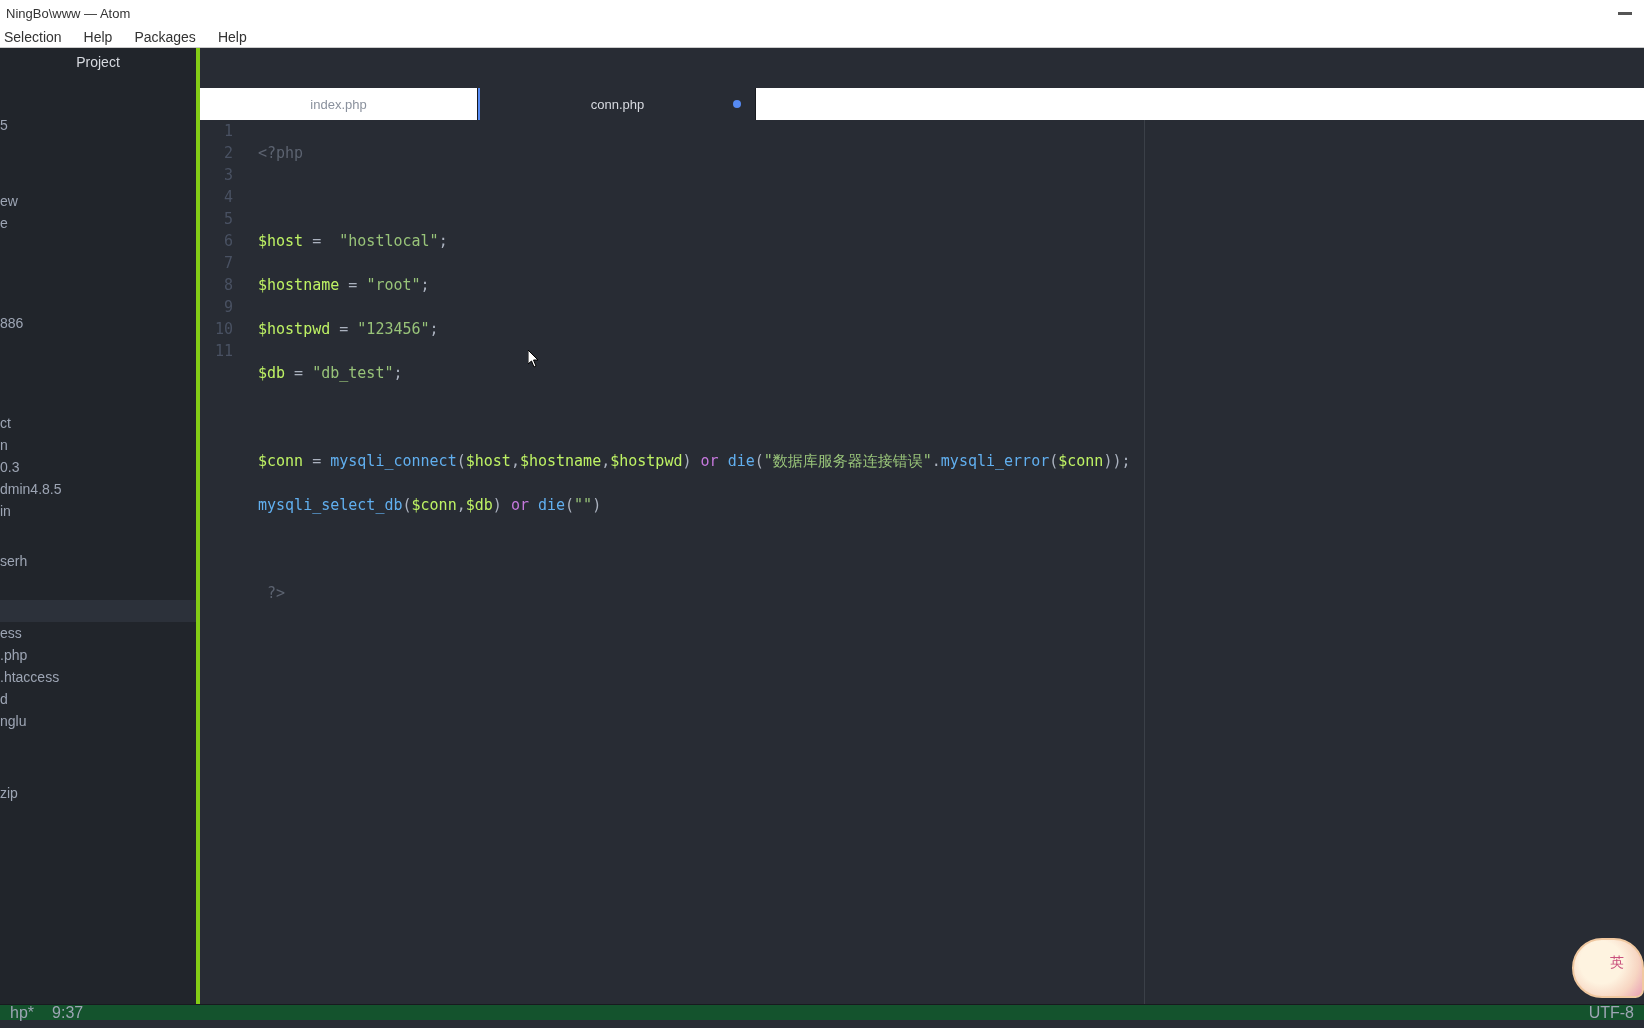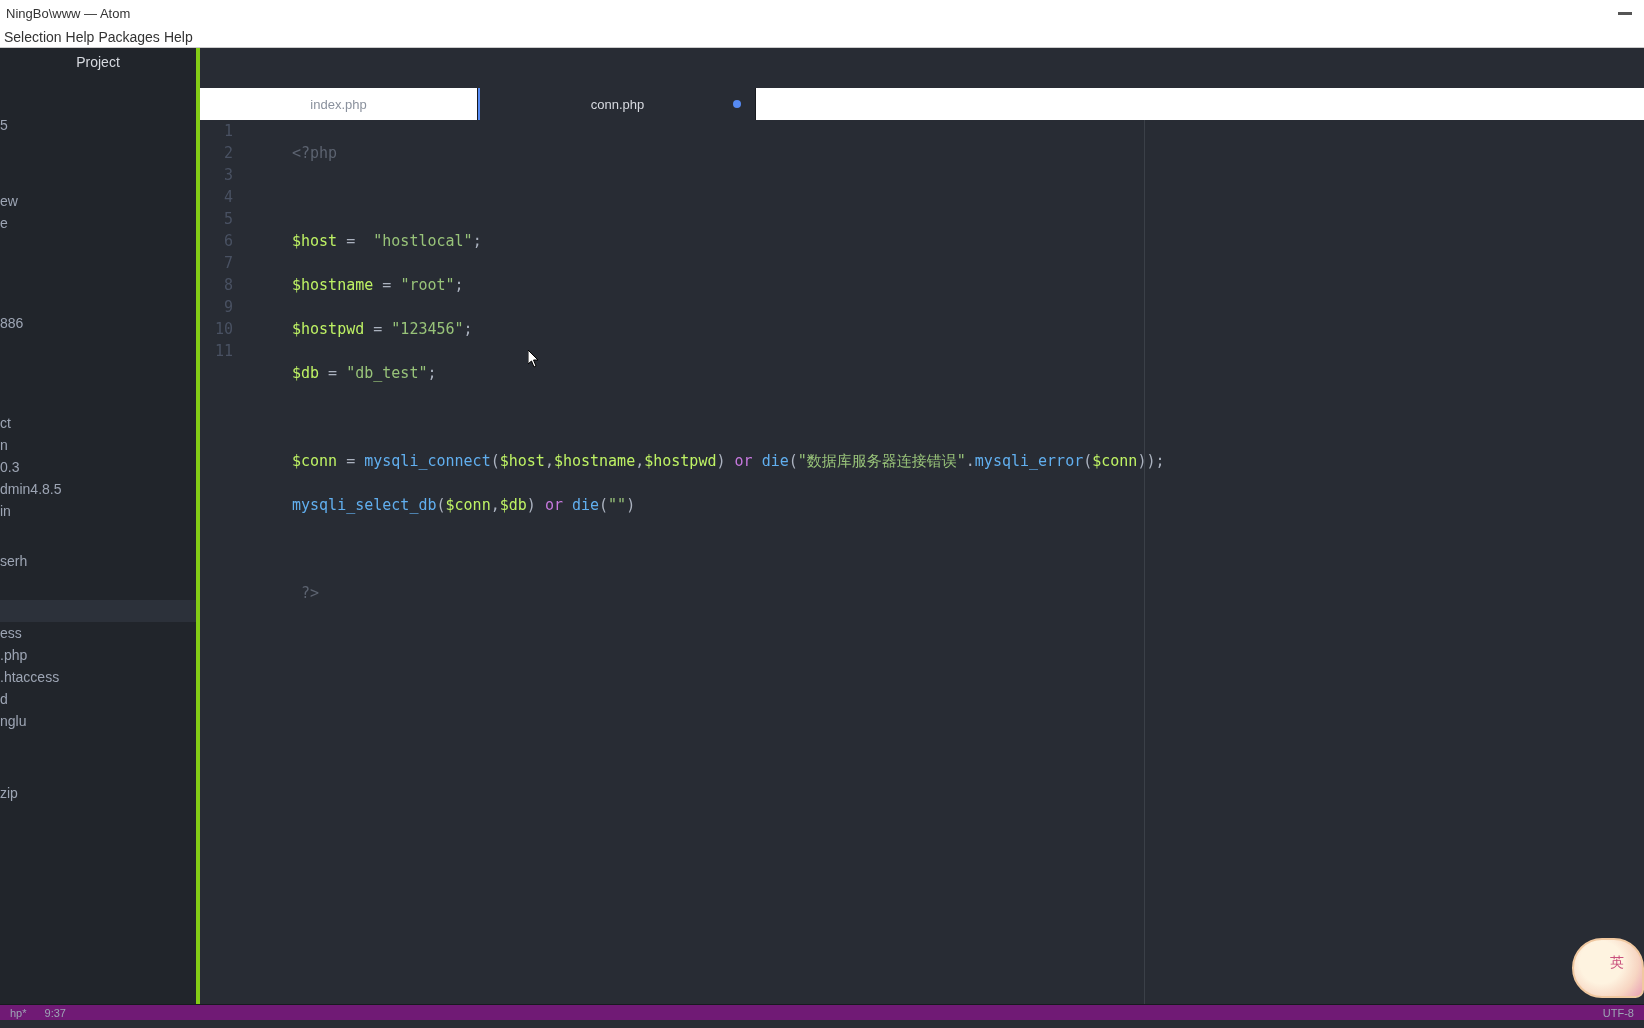--- a/index.html
+++ b/index.html
@@ -25,21 +25,21 @@
     .titlebar-title { flex: 1; }
     .titlebar-controls { display: flex; gap: 14px; padding-right: 6px; }
     .win-btn { width: 14px; height: 3px; background: #555; display: inline-block; }
     .menubar {
       height: 22px;
       background: #ffffff;
       color: #333;
       font-size: 14px;
       padding: 2px 4px;
       display: flex;
-      gap: 4px;
+      gap: 22px;
       align-items: center;
       border-bottom: 1px solid #ccc;
     }
     .menubar span { cursor: default; }
     .workspace {
       display: flex;
       height: calc(100% - 24px - 22px - 26px);
       background: #282c34;
     }
     .sidebar {
@@ -124,43 +124,43 @@
       border-right: 1px solid #282c34;
     }
     .gutter div { height: 22px; }
     .code {
       flex: 1;
       padding-left: 14px;
       white-space: pre;
       color: #abb2bf;
       position: relative;
     }
-    .code .line { height: 22px; display: block; margin-left: 34px; }
+    .code .line { height: 22px; display: block; }
     .wrap-guide {
       position: absolute;
       top: 0;
       bottom: 0;
       left: 900px;
       width: 1px;
       background: #3b4048;
     }
     .k-tag   { color: #5c6370; font-style: normal; }
     .k-var   { color: #bef264; }
     .k-str   { color: #98c379; }
     .k-op    { color: #abb2bf; }
     .k-kw    { color: #c678dd; }
     .k-fn    { color: #61afef; }
     .k-pn    { color: #abb2bf; }
     .status-bar {
       height: 16px;
-      background: #701a75;
+      background: #14532d;
       color: #9da5b4;
       display: flex;
       align-items: center;
-      font-size: 11px;
+      font-size: 16px;
       padding: 0 10px;
       justify-content: space-between;
       border-top: 1px solid #181a1f;
     }
     .status-left { display: flex; gap: 18px; }
     .status-right { display: flex; gap: 20px; flex-direction: column; }
     .cursor-img {
       position: absolute;
       left: 528px;
       top: 350px;

